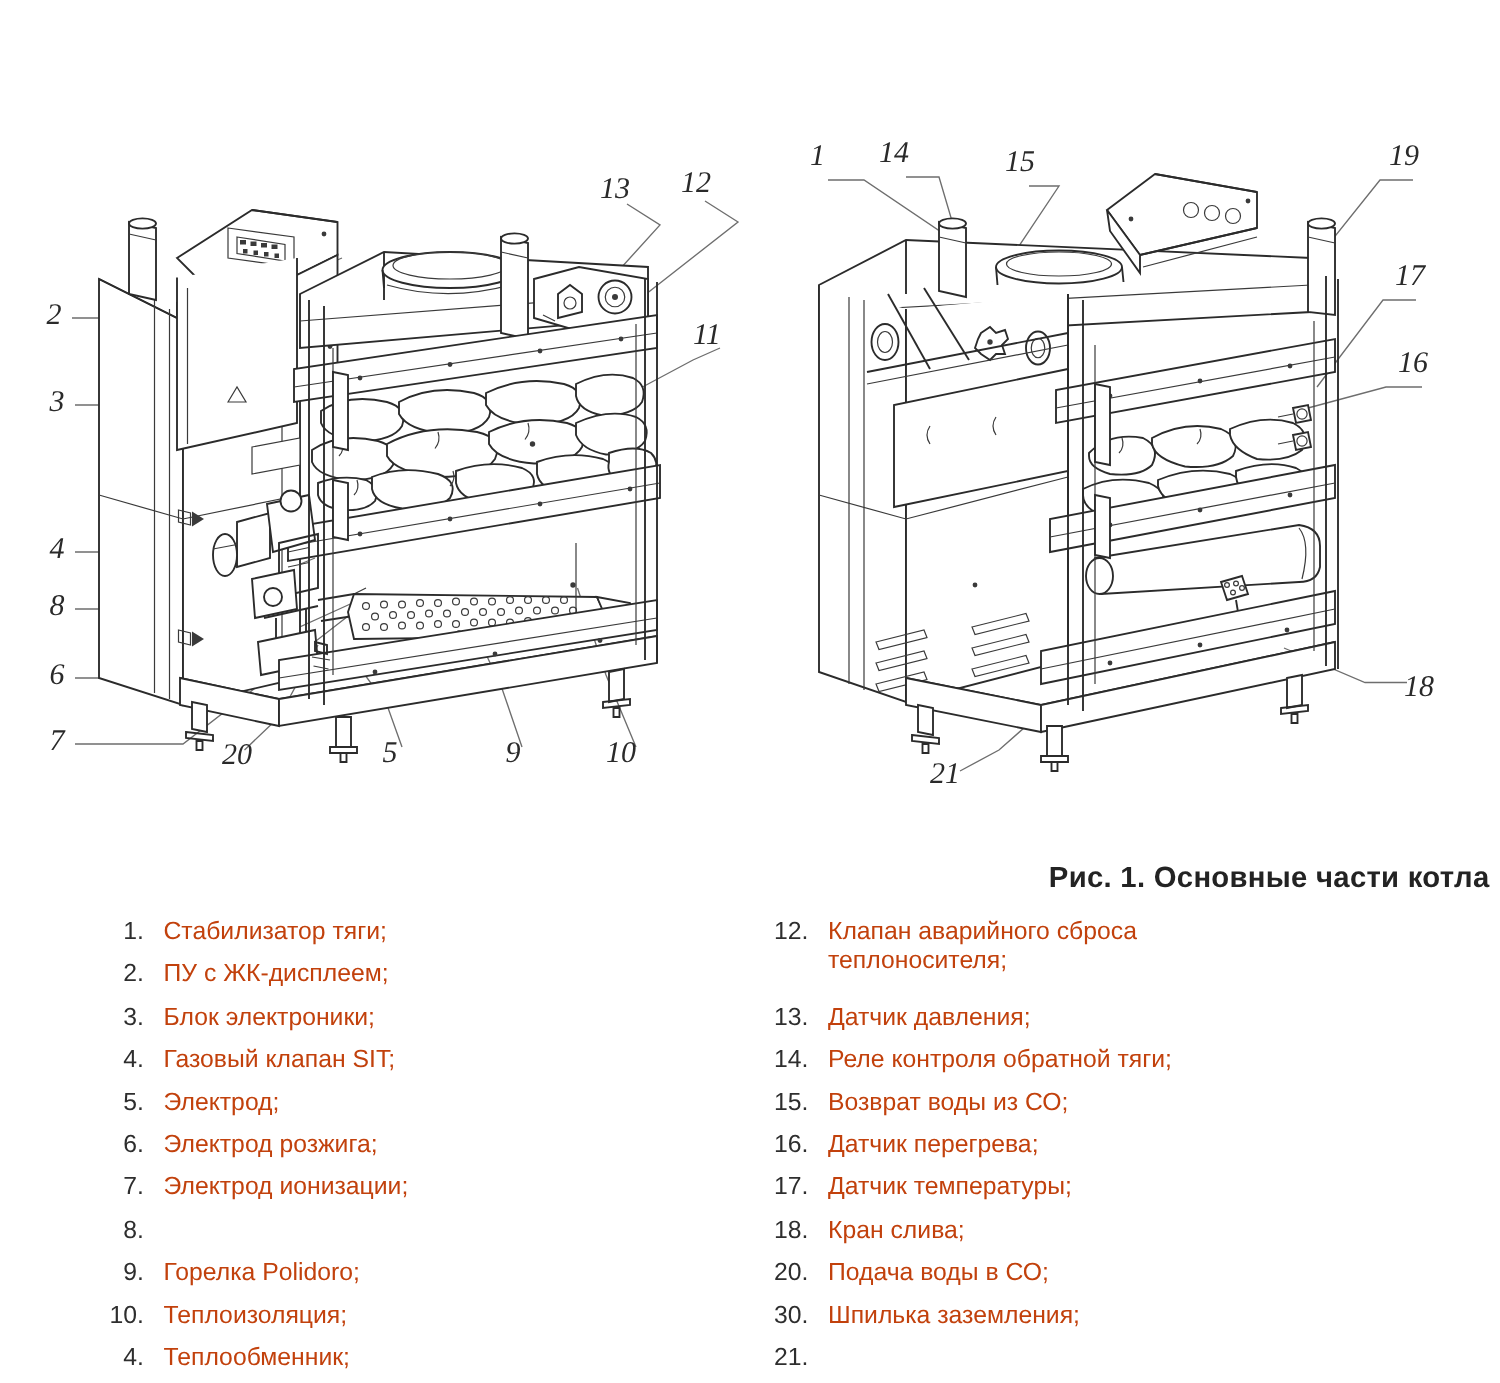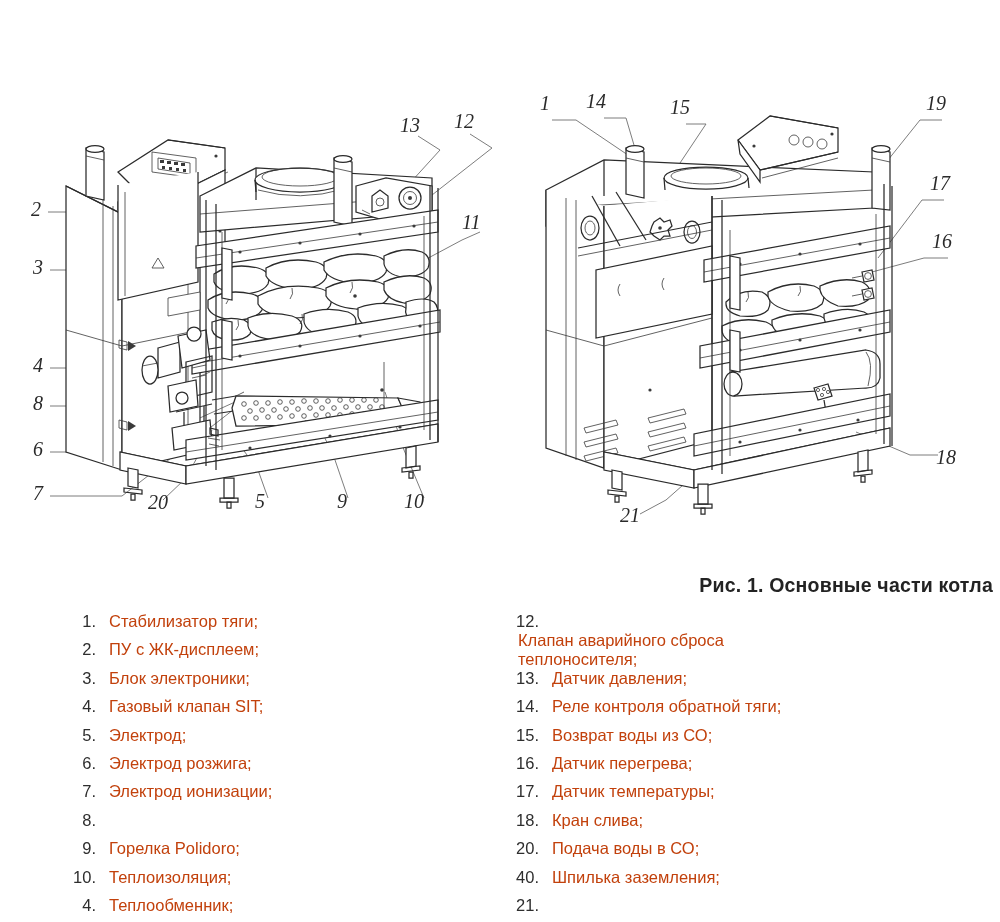--- a/index.html
+++ b/index.html
@@ -67,21 +67,21 @@
   #legend-col-right { left: 505px; width: 430px; }
 
   .legend-item {
     display: flex;
     align-items: flex-start;
     height: 28.4px;
     font-size: 16.5px;
     line-height: 19px;
     color: #2e2e2e;
   }
-  .legend-item.two-line { height: 56.8px; flex-direction: column; }
+  .legend-item.two-line { height: 56.8px; }
 
   .legend-num {
     flex: 0 0 auto;
     width: 34px;
     text-align: right;
     padding-right: 0px;
     white-space: nowrap;
     color: #2e2e2e;
   }
   .legend-text {
@@ -659,21 +659,21 @@
       </div>
       <div class="legend-item">
         <span class="legend-num">18.</span>
         <span class="legend-text">Кран слива;</span>
       </div>
       <div class="legend-item">
         <span class="legend-num">20.</span>
         <span class="legend-text">Подача воды в СО;</span>
       </div>
       <div class="legend-item">
-        <span class="legend-num">40.</span>
+        <span class="legend-num">30.</span>
         <span class="legend-text">Шпилька заземления;</span>
       </div>
       <div class="legend-item">
         <span class="legend-num">21.</span>
       </div>
     </div>
   </div>
 
 </div>
 

